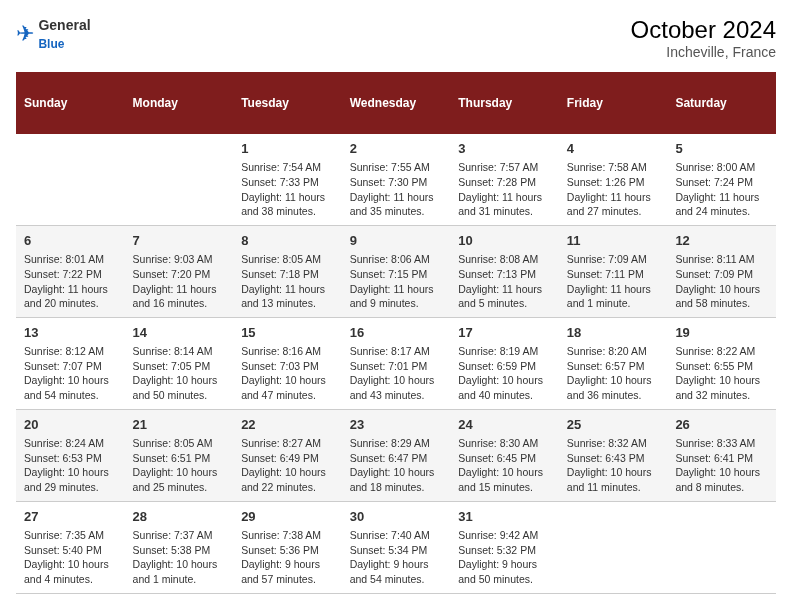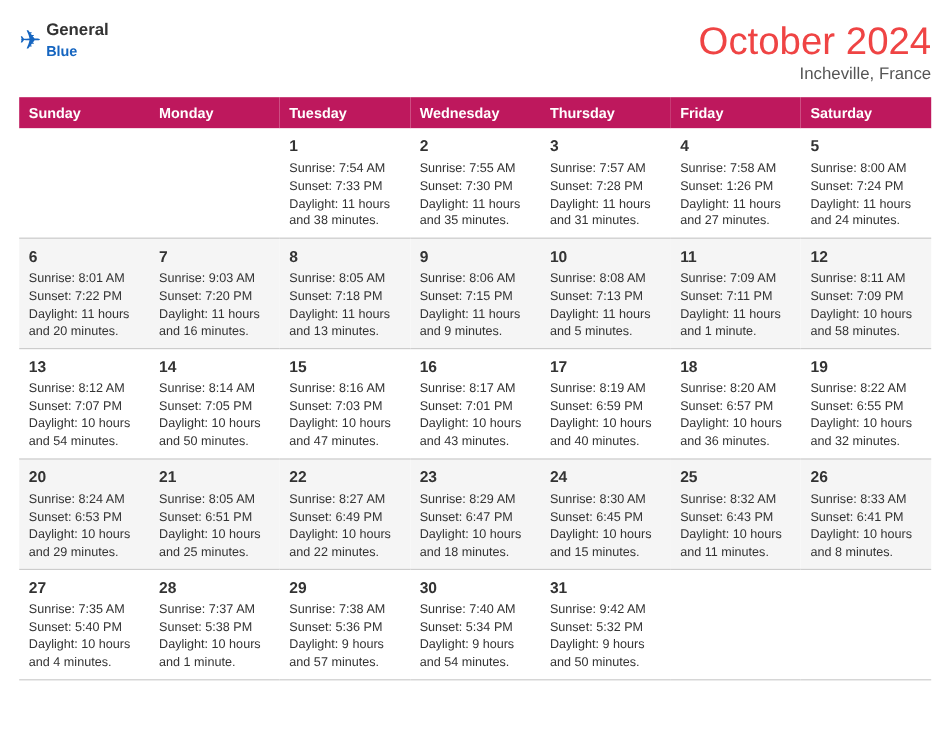--- a/index.html
+++ b/index.html
@@ -32,38 +32,38 @@
       color: #1565c0;
     }
     .logo-bird {
       color: #1565c0;
       font-size: 22px;
     }
     .title-block {
       text-align: right;
     }
     .month-title {
-      font-size: 32px;
+      font-size: 24px;
       font-weight: normal;
-      color: #ef4444;
+      color: #000000;
     }
     .location {
       font-size: 14px;
       color: #555;
     }
     table {
       width: 100%;
       border-collapse: collapse;
       font-size: 11px;
     }
     thead tr th {
-      background: #be185d;
+      background: #7f1d1d;
       color: #fff;
       text-align: left;
-      padding: 6px 8px;
+      padding: 24px 8px;
       font-size: 12px;
       font-weight: bold;
     }
     tbody tr {
       border-bottom: 1px solid #ccc;
     }
     tbody tr:nth-child(odd) {
       background: #fff;
     }
     tbody tr:nth-child(even) {

